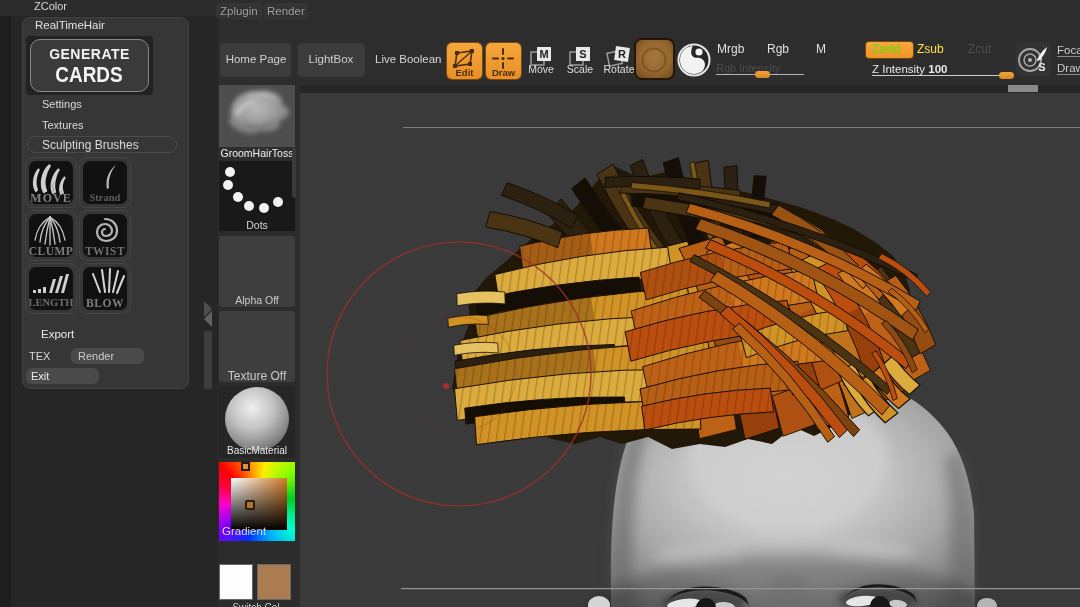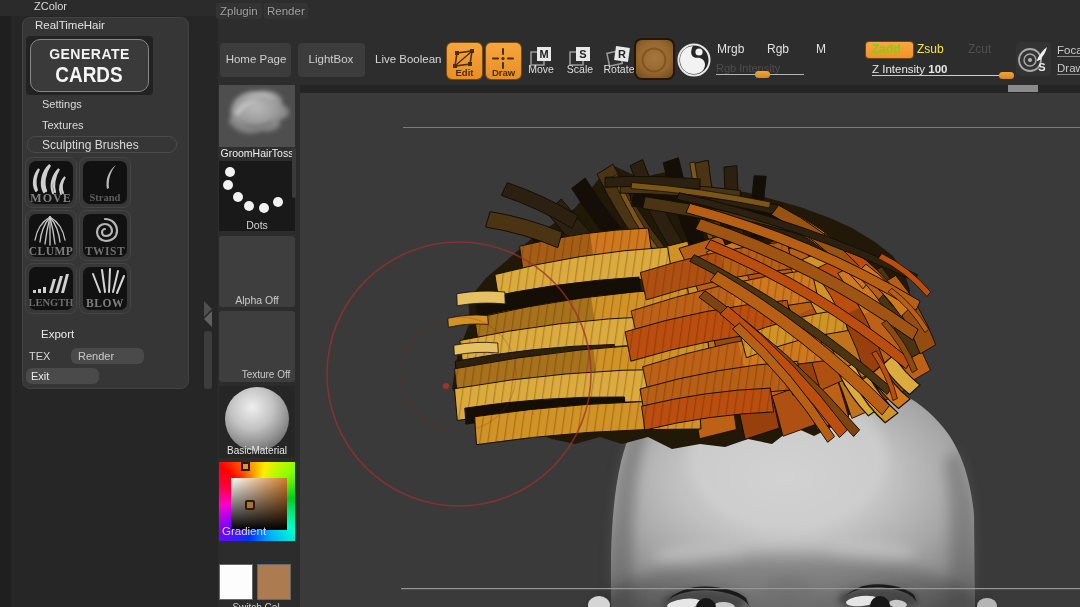--- a/index.html
+++ b/index.html
@@ -140,21 +140,21 @@
     <circle cx="45" cy="47" r="5"></circle>
     <circle cx="59" cy="41" r="5"></circle>
   </g>
 </svg>
 <div class="txt" style="left:257px;top:219px;transform:translateX(-50%);font-size:10.5px;color:#d2d2d2;">Dots</div>
 
 <div class="abs" style="left:219px;top:236px;width:76px;height:71px;background:#3e3e3e;border-radius:3px;"></div>
 <div class="txt" style="left:257px;top:294px;transform:translateX(-50%);font-size:10.5px;color:#c9c9c9;">Alpha Off</div>
 
 <div class="abs" style="left:219px;top:311px;width:76px;height:71px;background:#3e3e3e;border-radius:3px;"></div>
-<div class="txt" style="left:266px;top:369px;transform:translateX(-50%);font-size:10px;color:#c9c9c9;">Texture Off</div>
+<div class="txt" style="left:257px;top:369px;transform:translateX(-50%);font-size:12px;color:#c9c9c9;">Texture Off</div>
 
 <div class="abs" style="left:219px;top:386px;width:76px;height:72px;background:#262626;"></div>
 <svg class="abs" style="left:219px;top:386px;" width="76" height="72">
   <defs>
     <radialGradient id="bm" cx="42%" cy="32%" r="75%">
       <stop offset="0%" stop-color="#efefef"></stop>
         <stop offset="45%" stop-color="#c2c2c2"></stop>
         <stop offset="80%" stop-color="#8a8a8a"></stop>
         <stop offset="100%" stop-color="#636363"></stop>
     </radialGradient>

